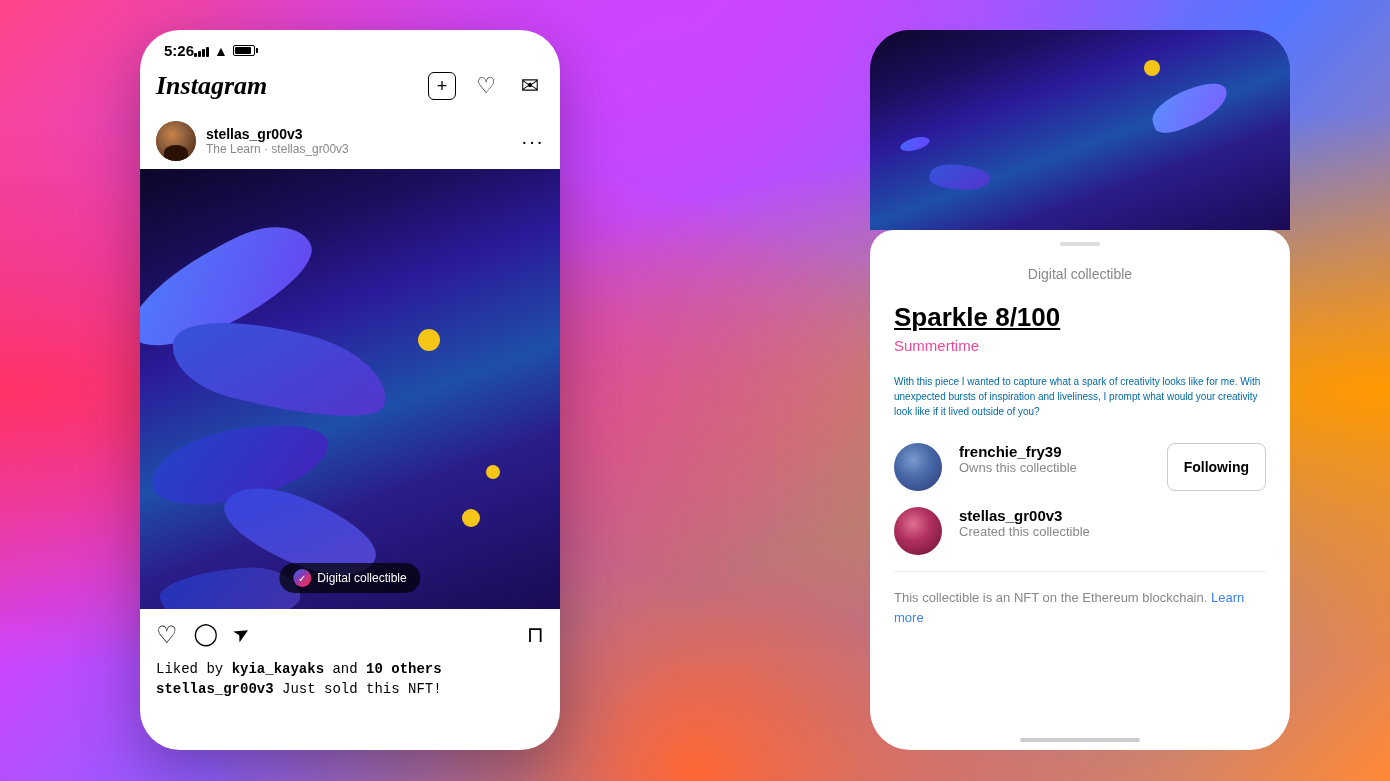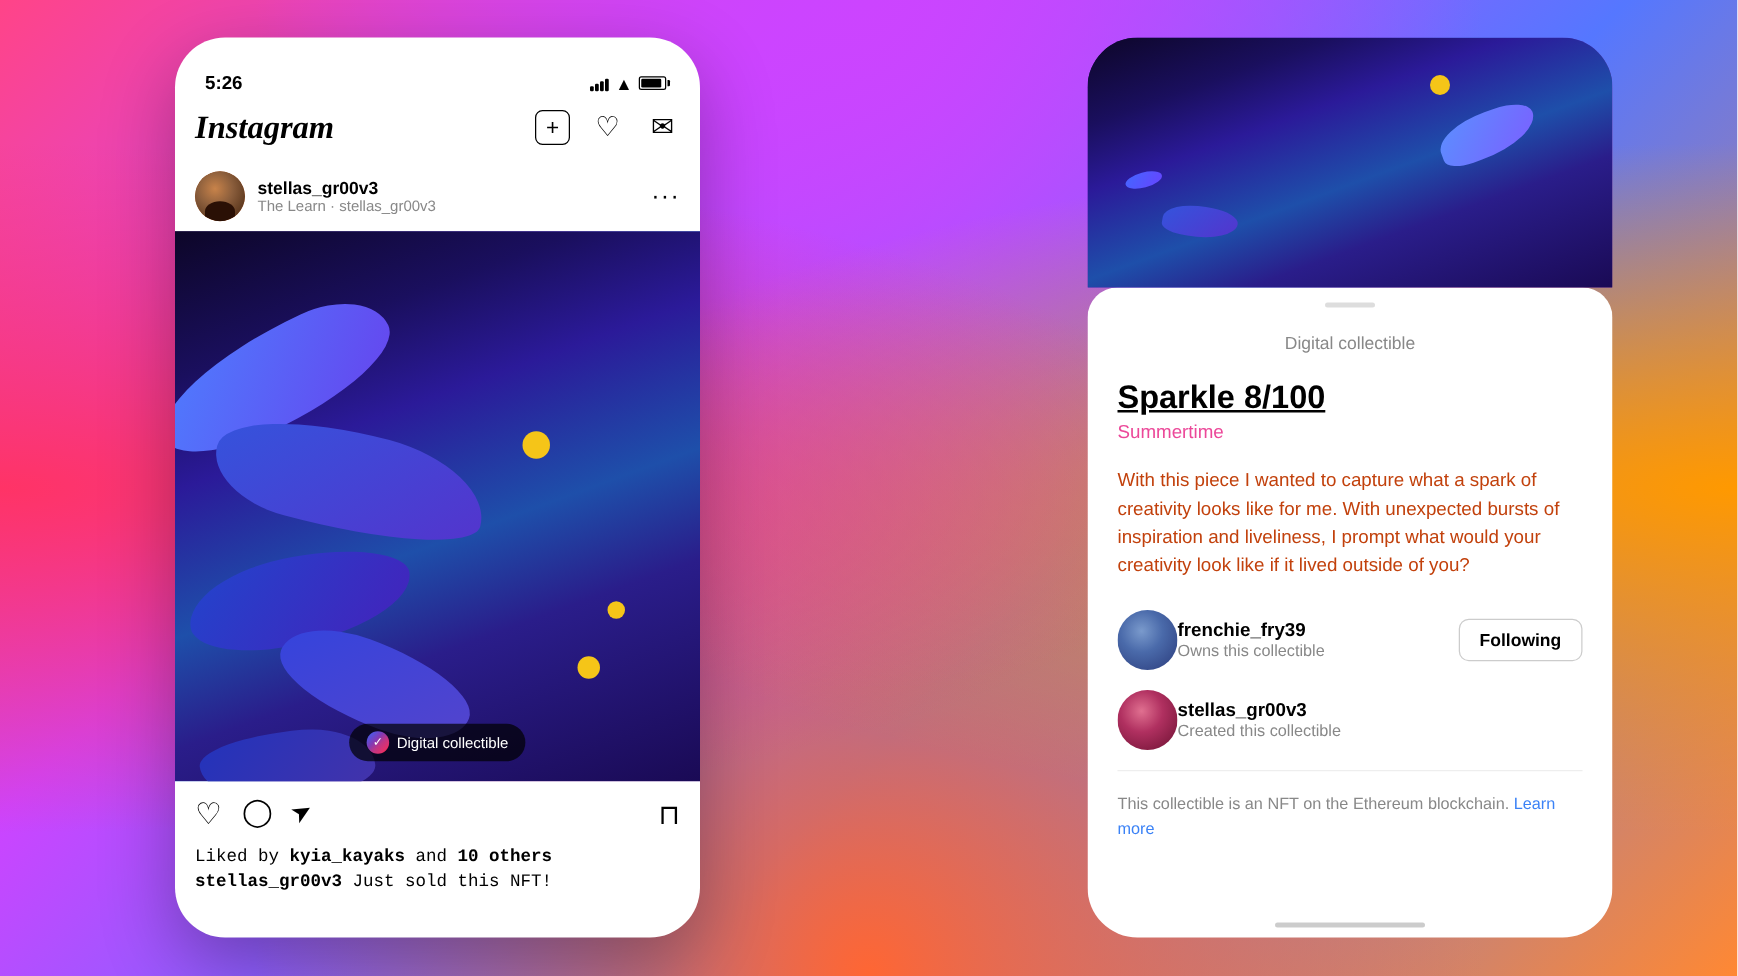--- a/index.html
+++ b/index.html
@@ -32,23 +32,22 @@
       height: 720px;
       background: #ffffff;
       border-radius: 40px;
       overflow: hidden;
       box-shadow: 0 20px 60px rgba(0,0,0,0.3);
     }
 
     
     .status-bar {
       display: flex;
-      justify-content: space-between;
-      align-items: center;
-      padding: 28px 24px 4px;
+      align-items: center;
+      padding: 12px 24px 4px;
       font-size: 15px;
       font-weight: 600;
     }
 
     .status-time {
       font-weight: 700;
     }
 
     .status-icons {
       display: flex;
@@ -329,31 +328,30 @@
       text-decoration: underline;
     }
 
     .nft-subtitle {
       font-size: 15px;
       color: #ec4899;
       margin-bottom: 20px;
     }
 
     .nft-description {
-      font-size: 15px;
-      color: #c2410c;
+      font-size: 10px;
+      color: #0369a1;
       line-height: 1.5;
       margin-bottom: 24px;
     }
 
     
     .user-row {
       display: flex;
-      align-items: center;
-      gap: 0;
+      gap: 17px;
       margin-bottom: 16px;
     }
 
     .user-row-avatar {
       width: 48px;
       height: 48px;
       border-radius: 50%;
       flex-shrink: 0;
       overflow: hidden;
     }

